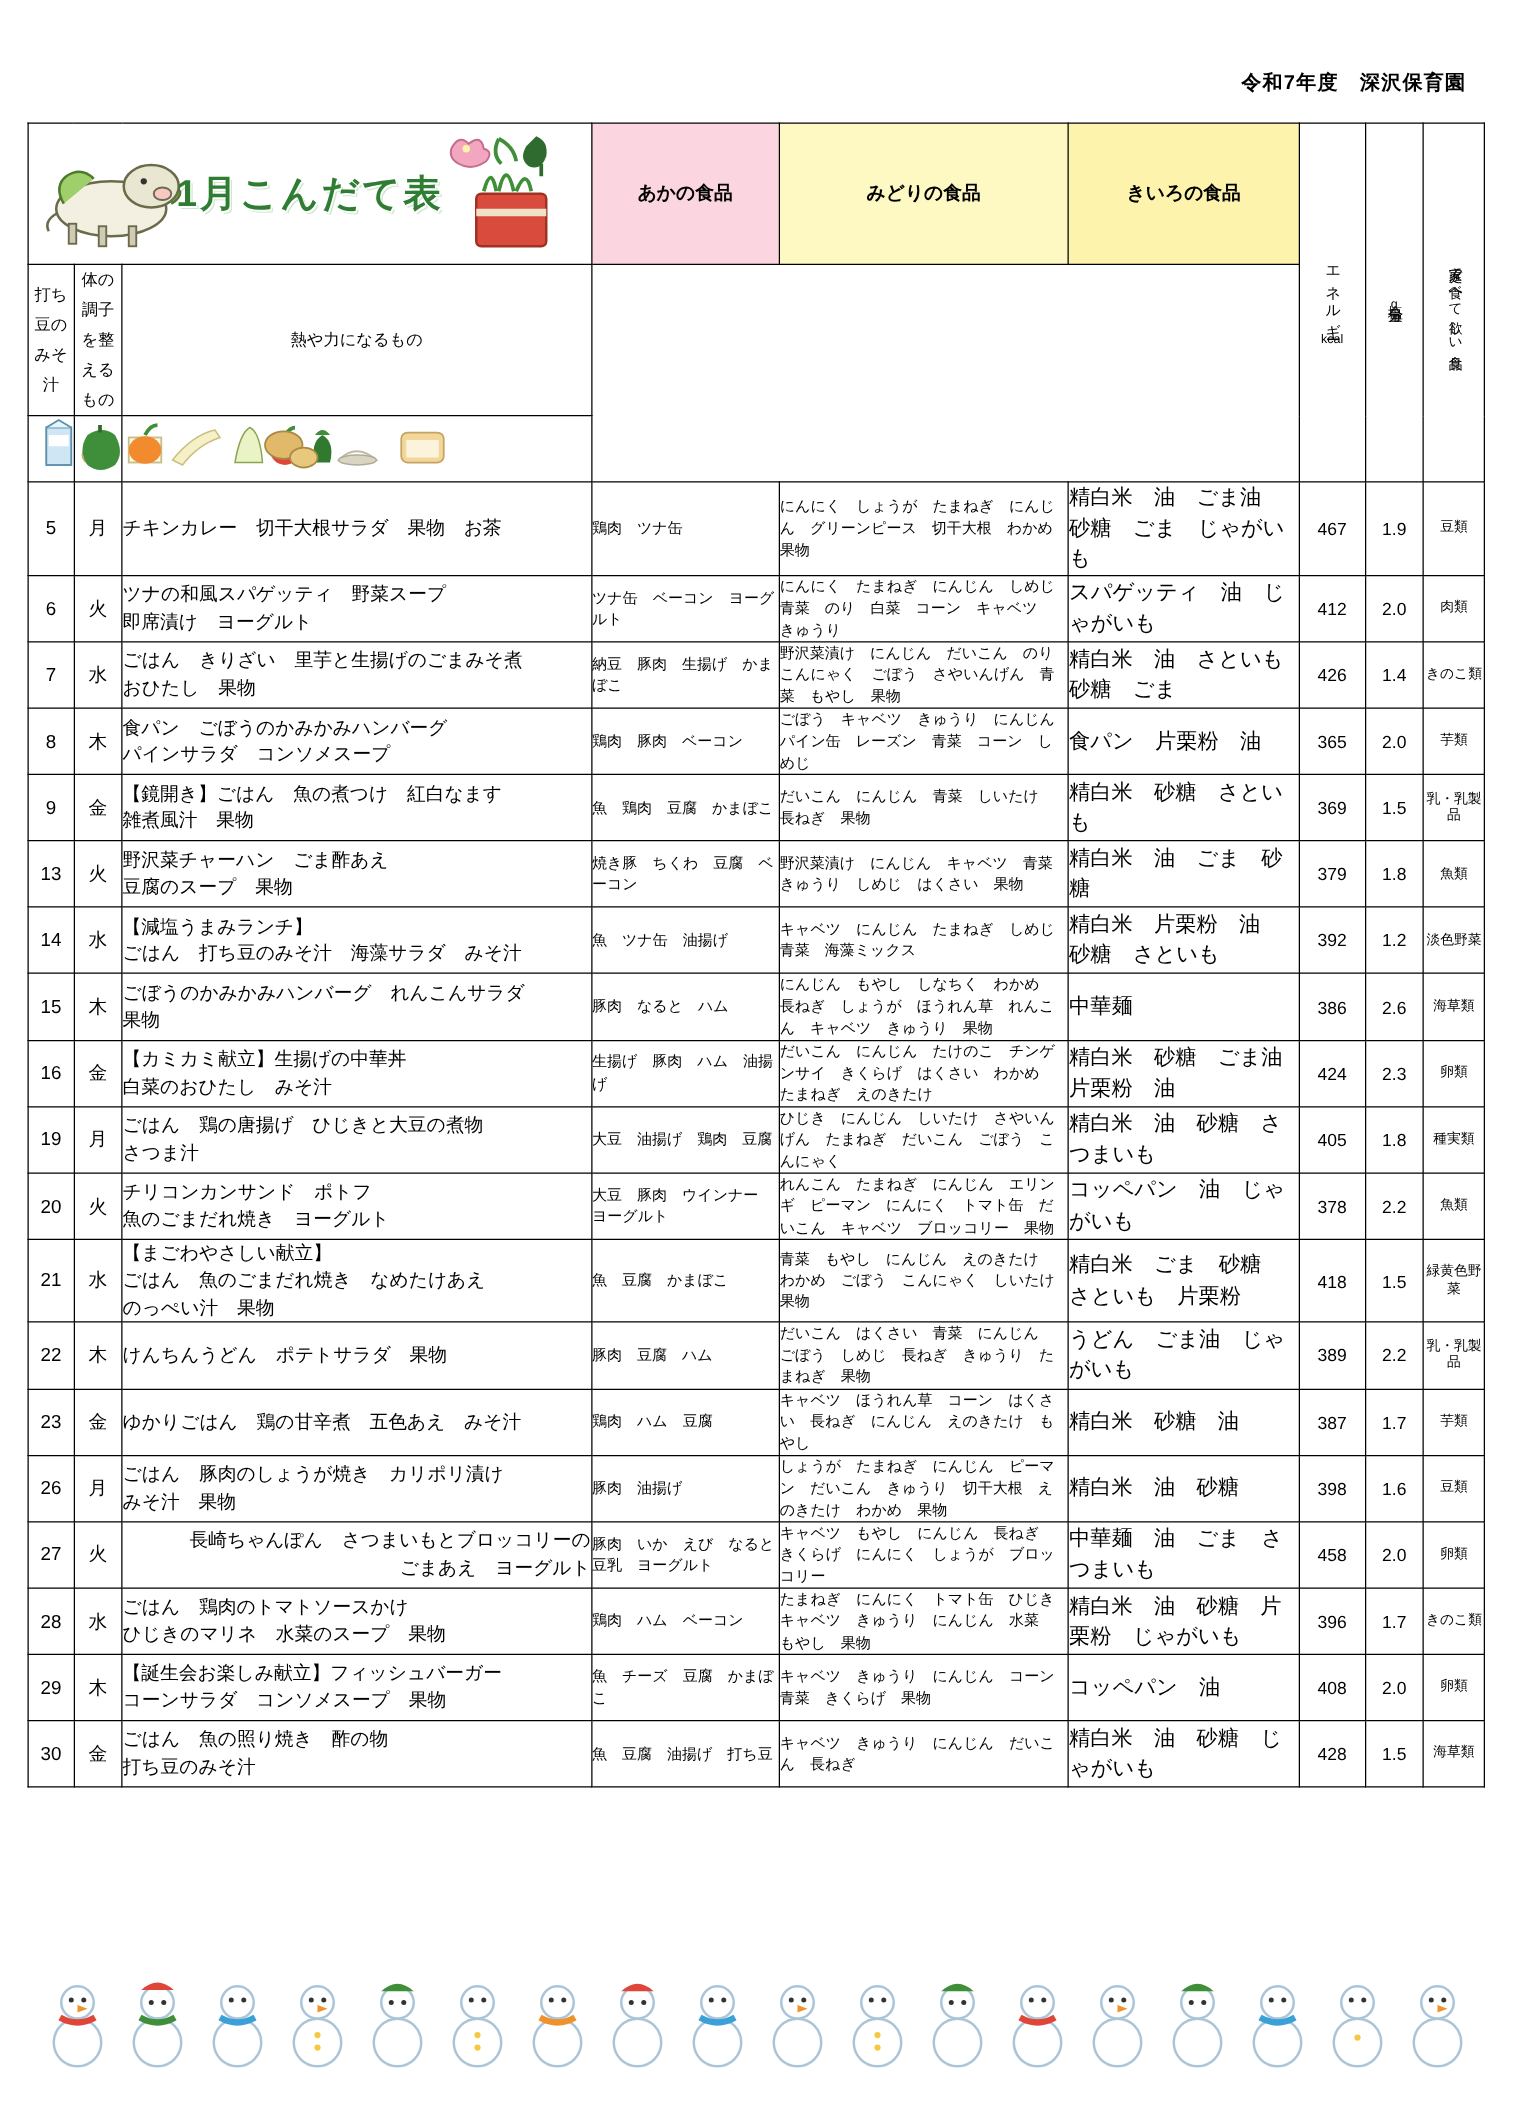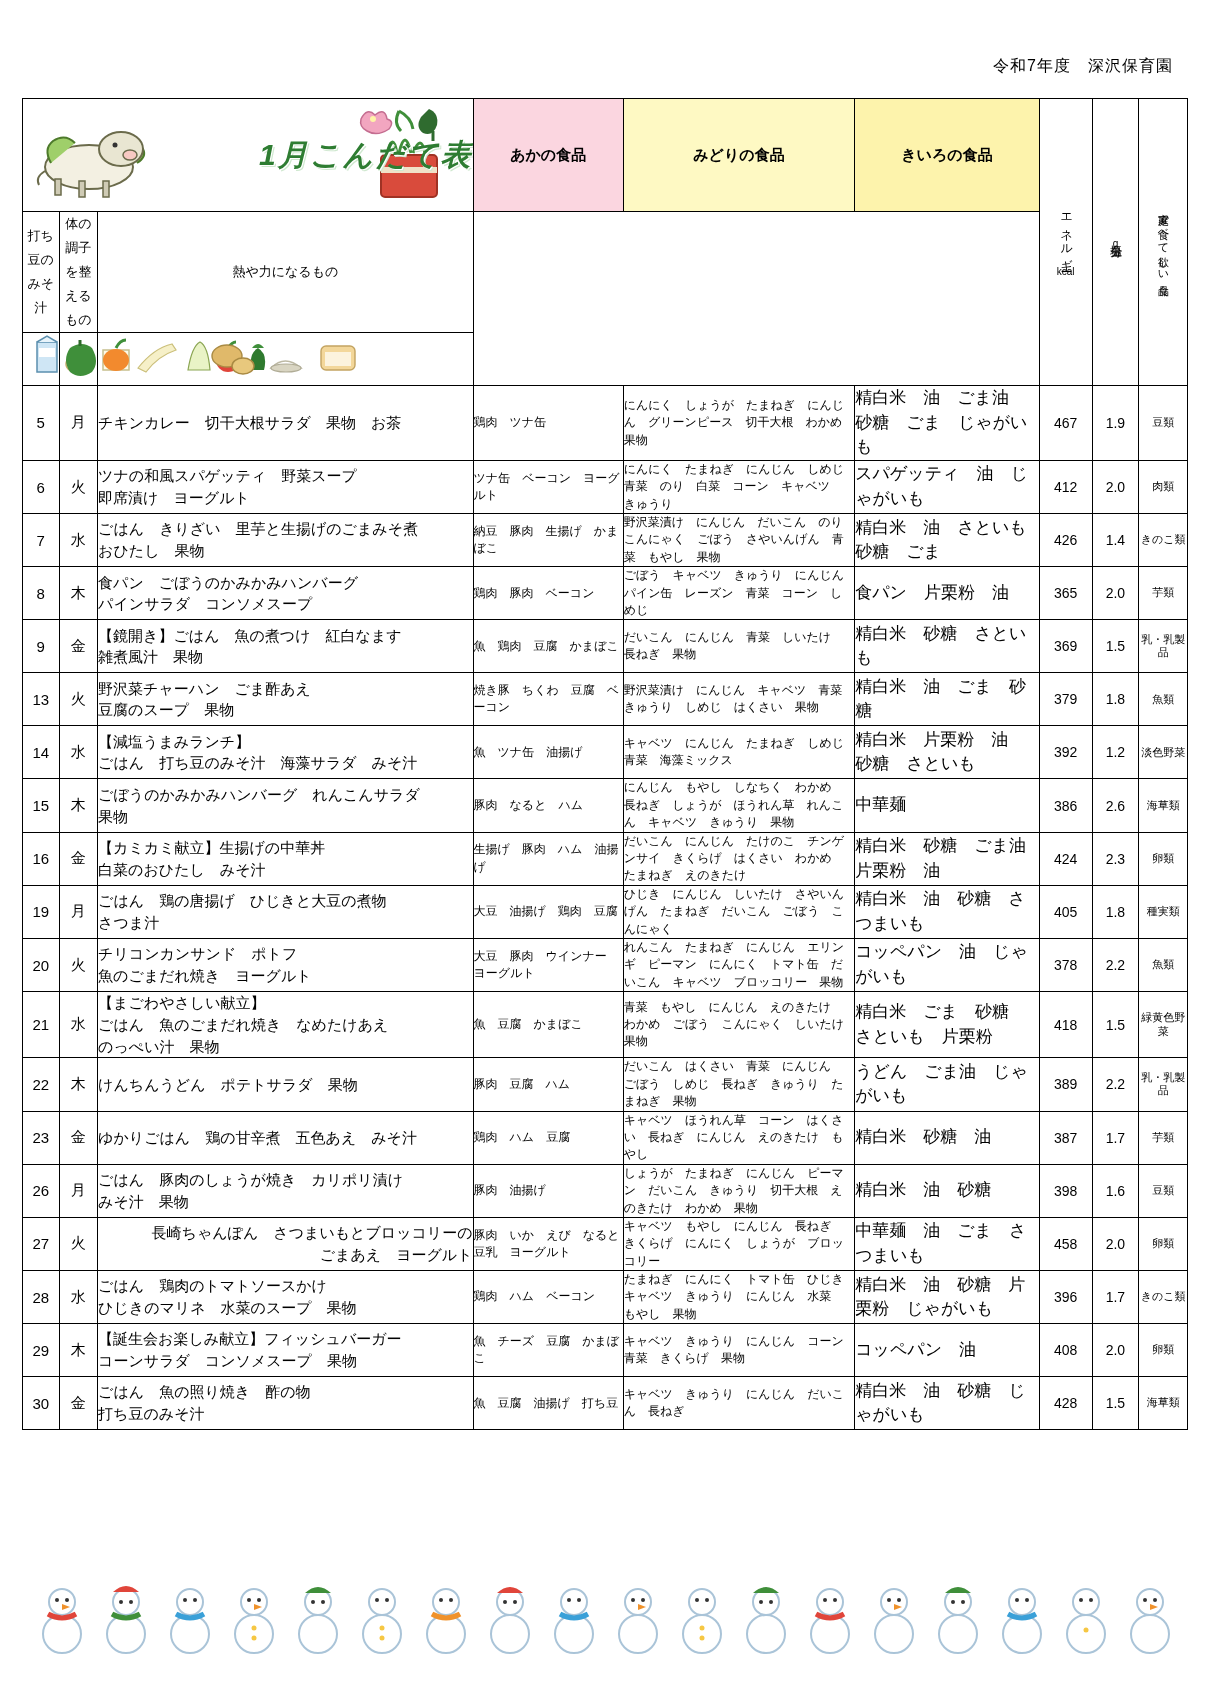--- a/index.html
+++ b/index.html
@@ -8,21 +8,21 @@
     background:#ffffff;
     font-family:"Liberation Sans","DejaVu Sans",sans-serif;
     color:#000;
     position:relative;
     overflow:hidden;
   }
   .page{position:relative;width:1211px;height:1688px;}
 
   .header-right{
     position:absolute;top:56px;right:38px;
-    font-size:16px;font-weight:normal;letter-spacing:1px;text-align:right;
+    font-size:16px;font-weight:bold;letter-spacing:1px;text-align:right;
   }
 
   table.menu{
     position:absolute;left:22px;top:98px;
     border-collapse:collapse;
     width:1166px;
     table-layout:fixed;
   }
   table.menu td,table.menu th{
     border:1px solid #000;
@@ -30,23 +30,22 @@
     padding:0;
   }
   
   .hdr-title-cell{
     background:#ffffff;
     padding:0;
   }
   .title-box{
     position:relative;
     height:112px;
-    display:flex;align-items:center;justify-content:flex-end;
+    display:flex;align-items:center;justify-content:center;
     overflow:hidden;
-    font-style:italic;
   }
   .title-text{
     font-size:30px;font-weight:bold;color:#2e7d32;
     letter-spacing:2px;
     text-shadow:1px 1px 0 #fff, 2px 2px 0 #cfe8cf;
     z-index:2;
   }
   .ox-art{
     position:absolute;left:8px;top:6px;width:120px;height:100px;z-index:1;
   }

